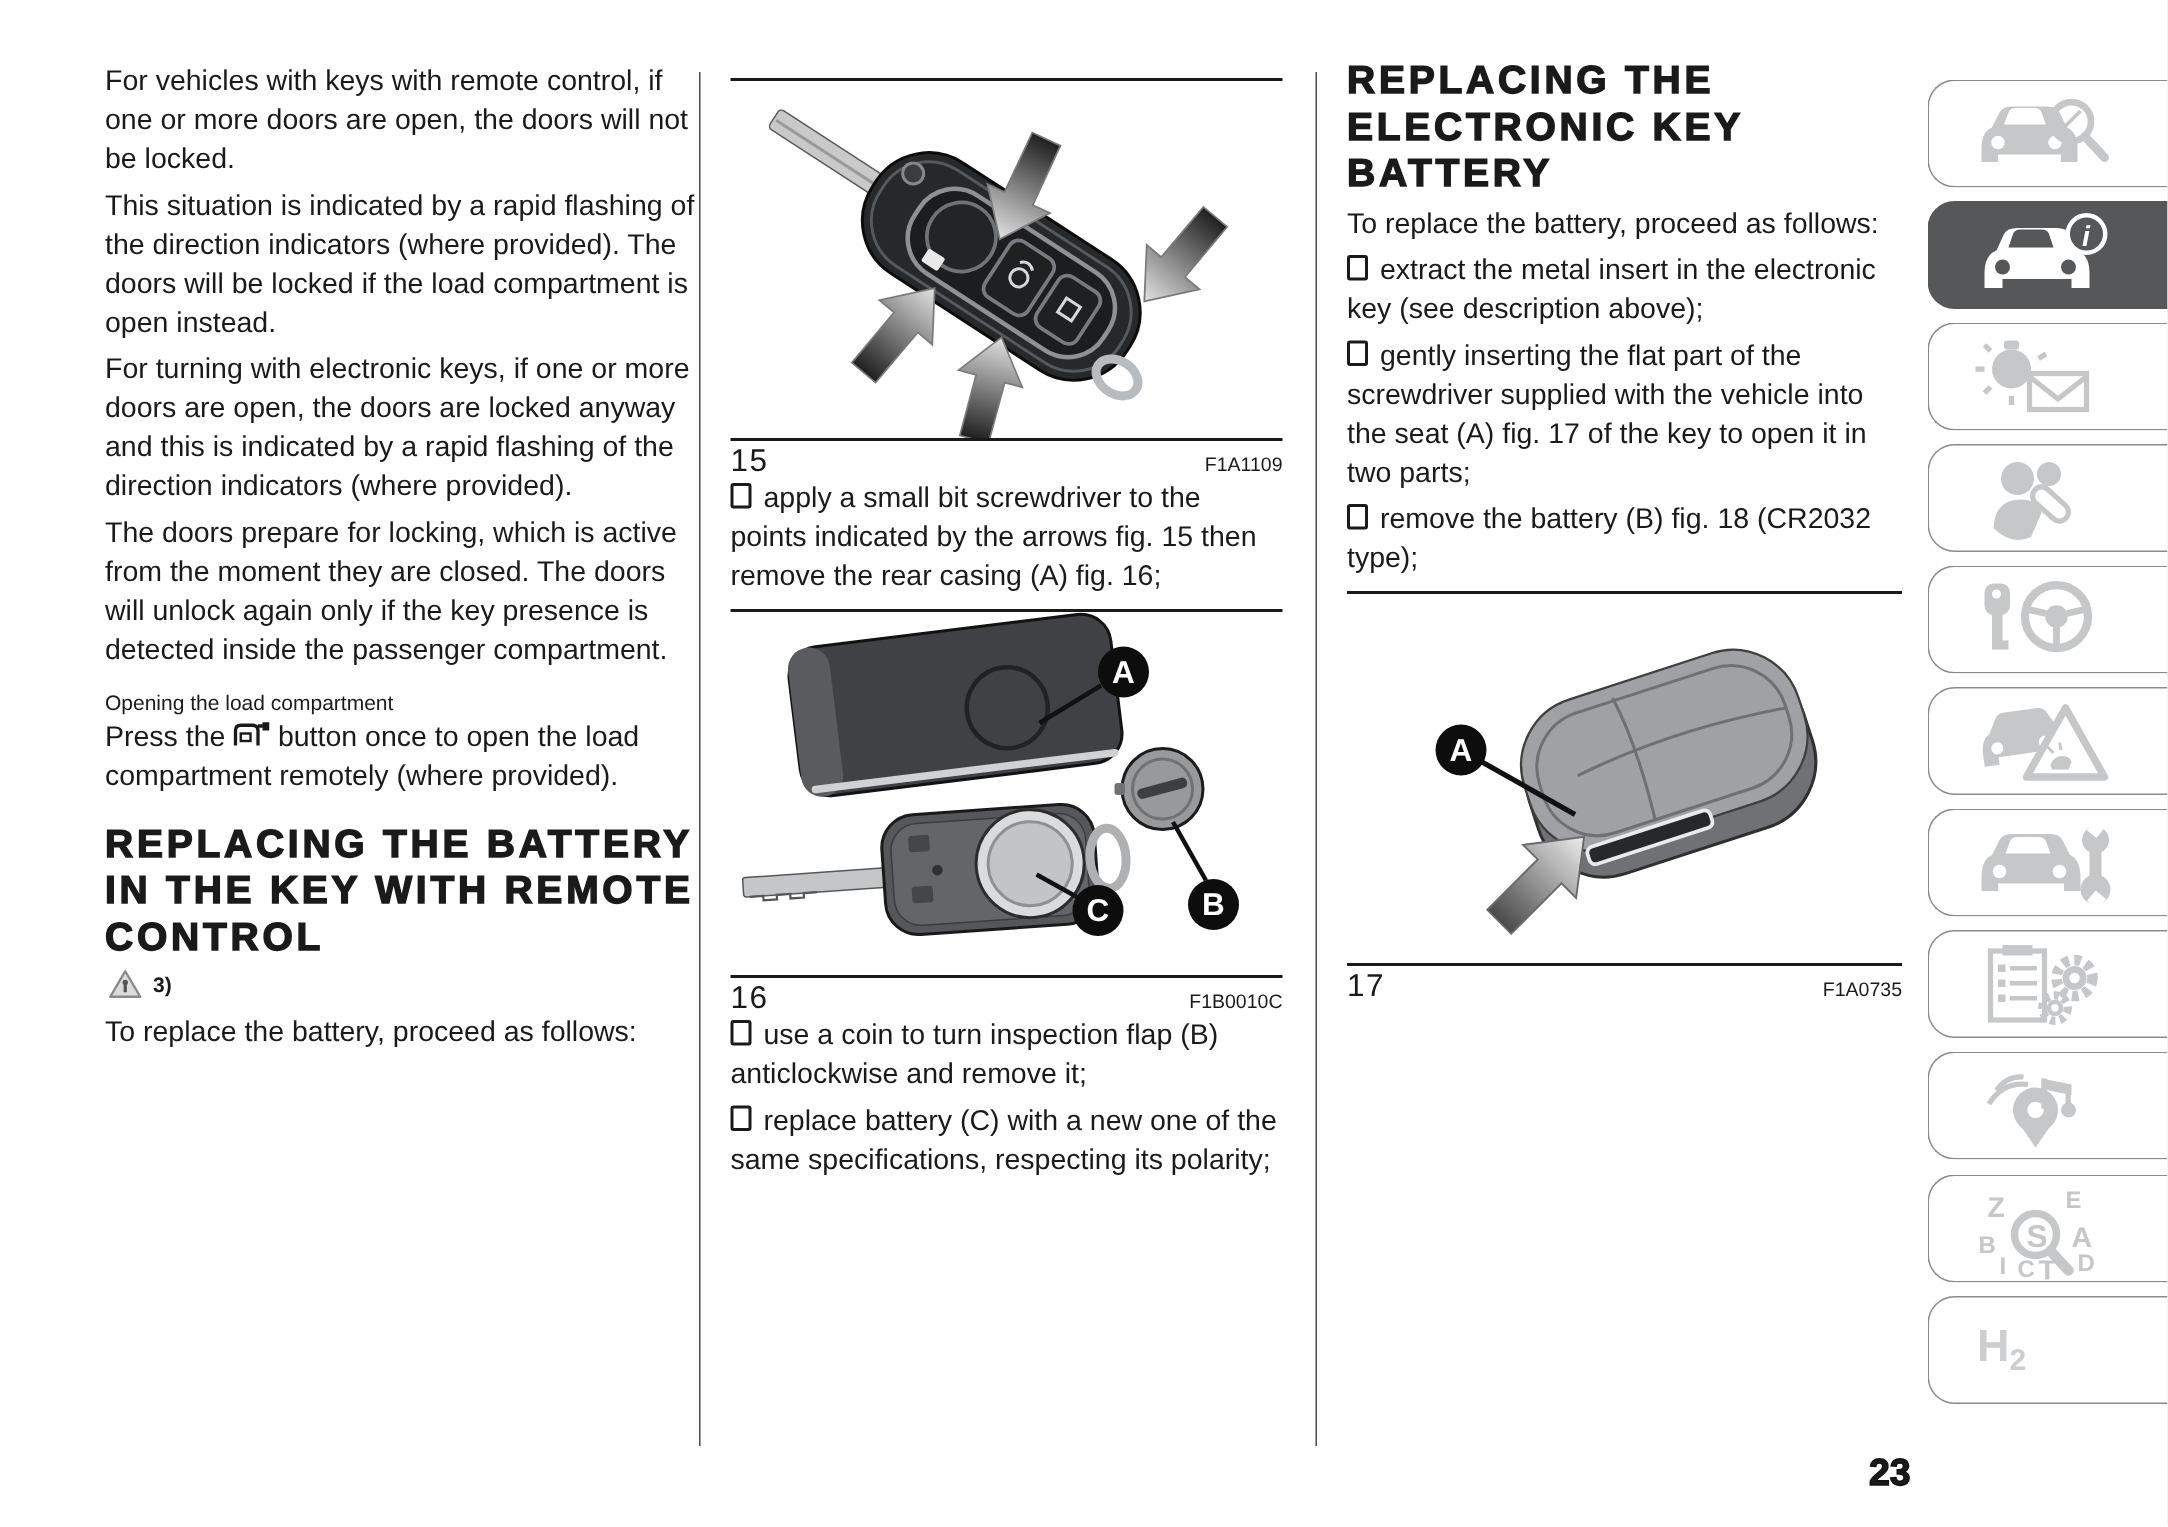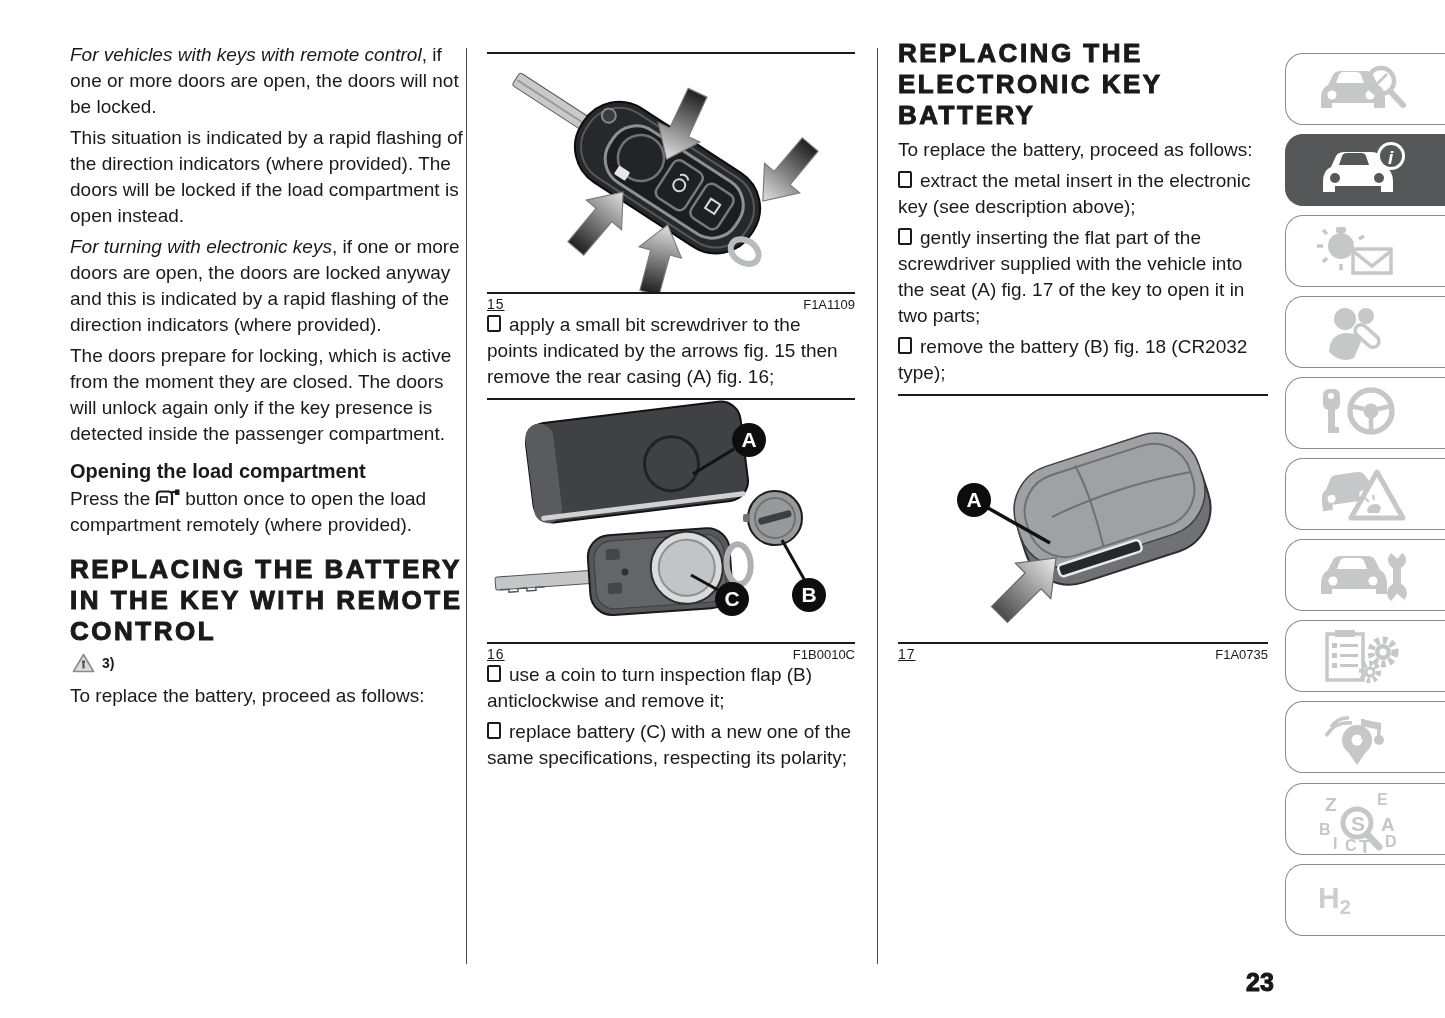--- a/index.html
+++ b/index.html
@@ -6,34 +6,34 @@
   .page{position:relative;width:1445px;height:1018px;background:#ffffff;overflow:hidden;
         font-family:"Liberation Sans",sans-serif;color:#1a1a1a;}
   .col{position:absolute;}
   .col-left{left:70px;top:42px;width:394px;}
   .col-mid{left:487px;top:44px;width:368px;}
   .col-right{left:898px;top:38px;width:370px;}
   .vdiv{position:absolute;top:48px;width:1px;height:916px;background:#4a4a4a;}
   .vdiv1{left:466px;} .vdiv2{left:877px;}
 
   p.body{font-size:19px;line-height:26px;margin:0 0 5px 0;}
-  .italic{font-style:italic;}
-  h3.sub{font-size:20px;font-weight:bold;margin:13px 0 3px 0;}
+  .italic{}
+  h3.sub{font-size:14px;font-weight:normal;margin:13px 0 3px 0;}
   h2.heading{font-size:26px;line-height:31px;font-weight:bold;letter-spacing:2.5px;
              margin:16px 0 6px 0;-webkit-text-stroke:1px #1a1a1a;}
   .col-right h2.heading{margin-top:0;}
 
   .bullet-sq{display:inline-block;width:10px;height:13px;border:2.5px solid #1a1a1a;
              border-radius:2px;margin-right:8px;vertical-align:-1px;}
 
   .figure{margin-top:8px;}
   .fig-rule{border-top:2px solid #1a1a1a;height:0;}
   .fig-image{display:block;}
   .fig-caption{display:flex;justify-content:space-between;align-items:baseline;padding-top:2px;}
-  .fig-num{font-size:14px;letter-spacing:1px;text-decoration:underline;}
+  .fig-num{font-size:21px;letter-spacing:1px;}
   .fig-code{font-size:13px;font-weight:normal;}
   .after-fig{margin-top:18px;}
 
   .note-row{display:flex;align-items:center;gap:7px;margin:2px 0 10px 2px;}
   .note-ref{font-size:14px;font-weight:bold;}
   .inline-ico{vertical-align:-2px;margin:0 5px;}
 
   
   .tab{position:absolute;left:1285px;width:168px;height:72px;background:#fff;
        border:1px solid #8a8b8d;border-right:none;border-radius:18px 0 0 18px;box-sizing:border-box;}

